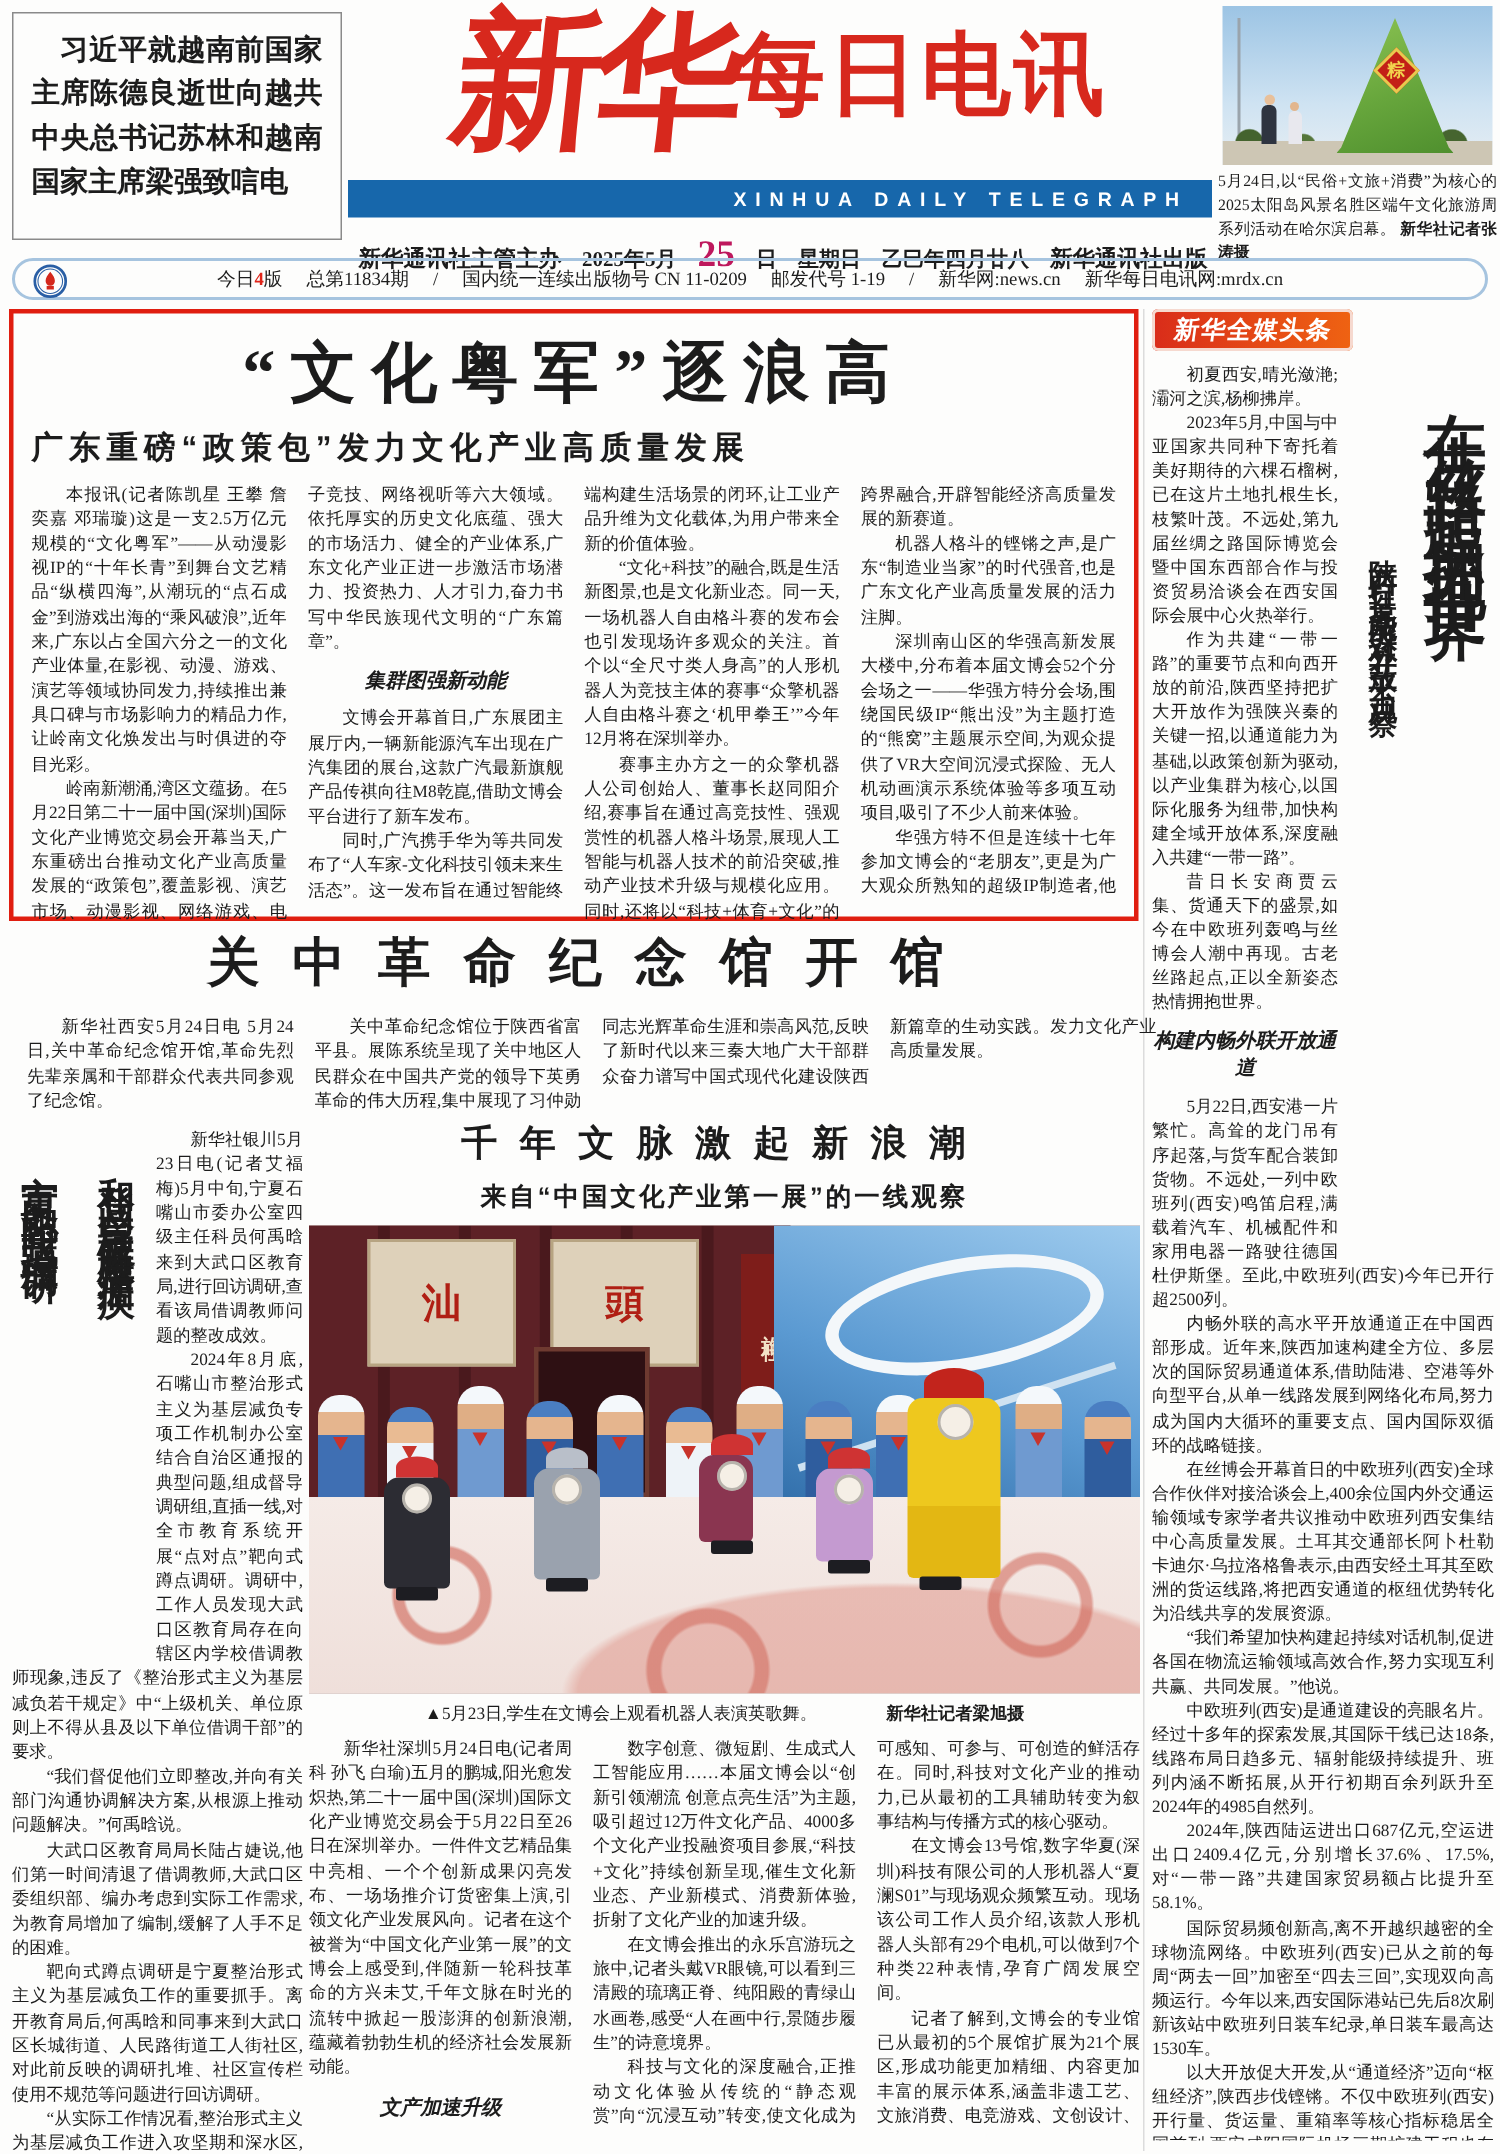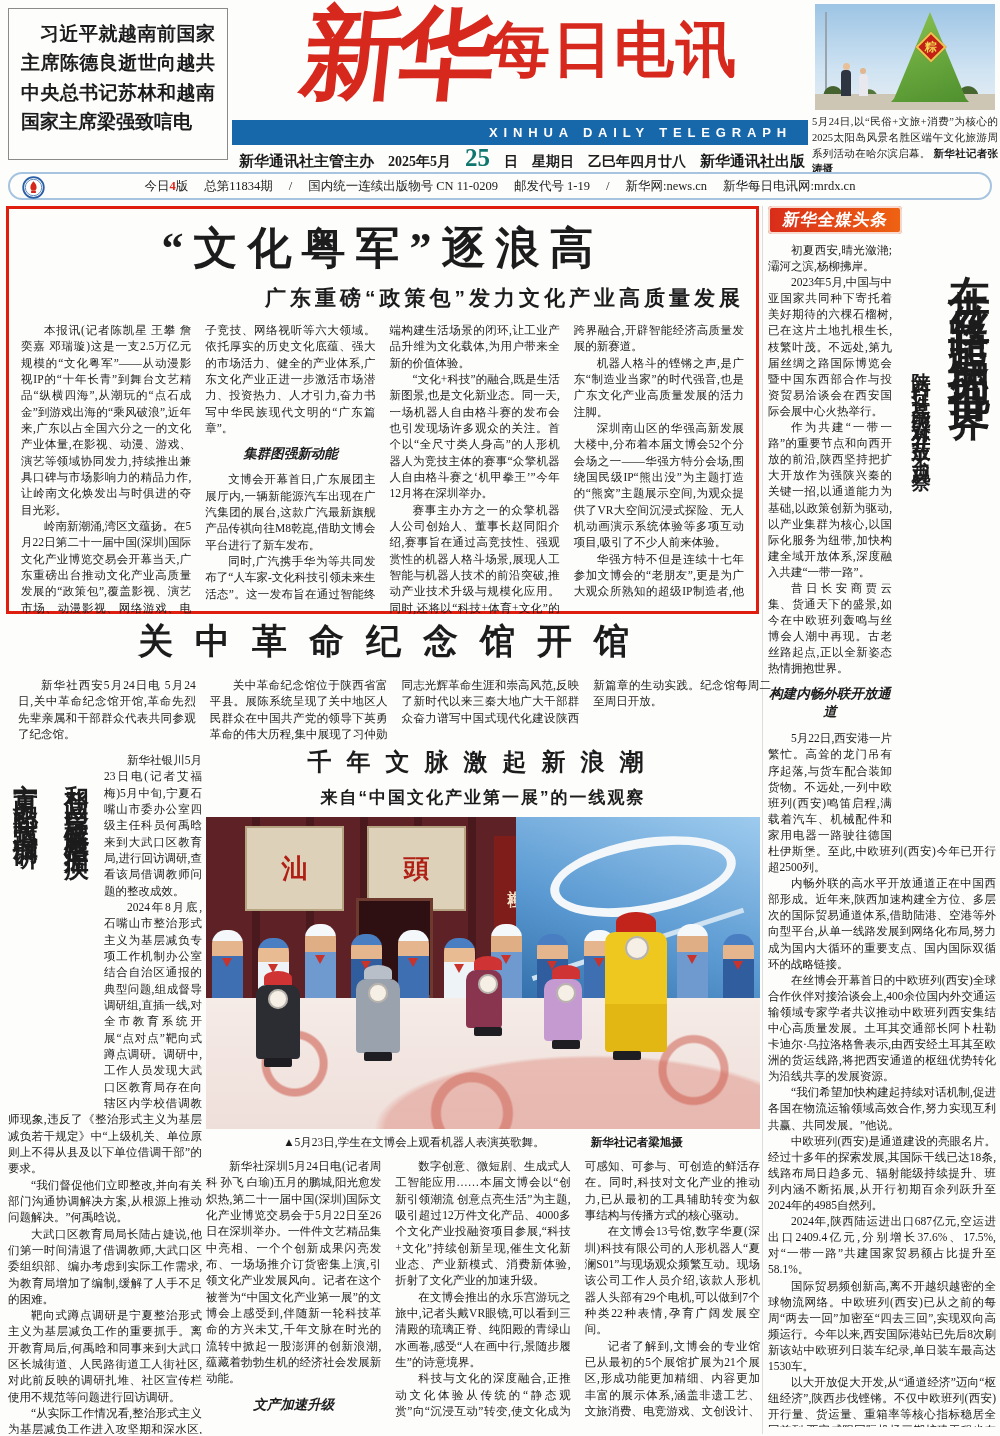--- a/index.html
+++ b/index.html
@@ -13,21 +13,21 @@
   .mast-center{position:absolute;left:232px;top:2px;width:576px;height:168px;}
   .mast-title{position:absolute;left:0;top:0;width:100%;text-align:center;white-space:nowrap;color:#d7281d;}
   .mast-title .zh1{font-size:100px;font-weight:900;display:inline-block;transform:skewX(-6deg);letter-spacing:-6px;line-height:1.05;}
   .mast-title .zh2{font-size:60px;font-weight:900;display:inline-block;vertical-align:18px;letter-spacing:2px;}
   .mast-enbar{position:absolute;left:0;top:118px;width:100%;height:25px;background:#1767ab;color:#fff;
     font-family:"Liberation Sans","DejaVu Sans",sans-serif;font-weight:bold;font-size:13px;
     letter-spacing:.45em;display:flex;align-items:center;justify-content:flex-end;padding-right:16px;}
   .dateline{position:absolute;left:-20px;top:146px;width:620px;display:flex;align-items:baseline;justify-content:center;gap:14px;white-space:nowrap;}
   .dateline .b{font-weight:bold;font-size:15px;}
   .dateline .d{font-size:14px;font-weight:bold;}
-  .dateline .day{color:#0f766e;font-size:25px;font-weight:bold;line-height:.8;}
+  .dateline .day{color:#be185d;font-size:25px;font-weight:bold;line-height:.8;margin-top:12px;}
   .mast-photo{position:absolute;left:815px;top:4px;width:180px;height:106px;overflow:hidden;
     background:linear-gradient(180deg,#9cc4e4 0%,#cfe3f2 62%,#e7eef3 100%);}
   .mp-ground{position:absolute;left:0;bottom:0;width:100%;height:16px;background:#cdc6b4;}
   .mp-trees{position:absolute;left:0;bottom:10px;width:100%;height:22px;
     background:radial-gradient(circle at 10% 80%,#44632e 0 9px,transparent 10px),
                radial-gradient(circle at 30% 90%,#55763a 0 8px,transparent 9px),
                radial-gradient(circle at 85% 85%,#46652f 0 10px,transparent 11px),
                radial-gradient(circle at 65% 95%,#5a7b3d 0 7px,transparent 8px);}
   .mp-cone{position:absolute;right:26px;bottom:8px;width:78px;height:90px;
     clip-path:polygon(50% 0,96% 96%,100% 100%,0 100%,4% 96%);
@@ -44,21 +44,21 @@
   .mast-caption .credit{font-weight:bold;}
 
   .infobar{position:absolute;left:8px;top:172px;width:984px;height:28px;border:2px solid #a6c4df;border-radius:15px;
     display:flex;align-items:center;justify-content:center;gap:16px;font-size:12.5px;white-space:nowrap;}
   .infobar .red{color:#e0251a;font-weight:bold;}
   .logo-circle{position:absolute;left:12px;top:2px;}
 
   
   .lead-box{position:absolute;left:6px;top:206px;width:753px;height:408px;border:3px solid #e01e10;padding:6px 12px;}
   .lead-headline{text-align:center;font-size:44px;font-weight:900;letter-spacing:10px;margin:4px 0 6px;}
-  .lead-subhead{text-align:right;font-size:21px;font-weight:bold;letter-spacing:4px;
+  .lead-subhead{text-align:left;font-size:21px;font-weight:bold;letter-spacing:4px;
     font-family:"Liberation Sans","DejaVu Sans",sans-serif;margin:4px 0 10px;}
   .lead-body{column-count:4;column-gap:14px;height:295px;overflow:hidden;font-size:11.5px;line-height:1.42;}
 
   .flow p.para{margin:0;text-indent:2em;text-align:justify;}
   .flow h4.ihead{margin:8px 0;text-align:center;font-size:13.5px;
     font-family:"Liberation Sans","DejaVu Sans",sans-serif;font-style:italic;}
 
   
   .vrule{position:absolute;left:762px;top:206px;width:1px;height:1228px;background:#dcdcdc;}
   .silk-col{position:absolute;left:768px;top:206px;width:228px;height:1228px;}
@@ -219,21 +219,21 @@
         <div class="vh-main" data-interactable="false">在古丝路起点拥抱世界</div>
       </div>
       <span><p class="para" data-interactable="false">初夏西安,晴光潋滟;灞河之滨,杨柳拂岸。</p><p class="para" data-interactable="false">2023年5月,中国与中亚国家共同种下寄托着美好期待的六棵石榴树,已在这片土地扎根生长,枝繁叶茂。不远处,第九届丝绸之路国际博览会暨中国东西部合作与投资贸易洽谈会在西安国际会展中心火热举行。</p><p class="para" data-interactable="false">作为共建“一带一路”的重要节点和向西开放的前沿,陕西坚持把扩大开放作为强陕兴秦的关键一招,以通道能力为基础,以政策创新为驱动,以产业集群为核心,以国际化服务为纽带,加快构建全域开放体系,深度融入共建“一带一路”。</p><p class="para" data-interactable="false">昔日长安商贾云集、货通天下的盛景,如今在中欧班列轰鸣与丝博会人潮中再现。古老丝路起点,正以全新姿态热情拥抱世界。</p><h4 class="ihead" data-interactable="false">构建内畅外联开放通道</h4><p class="para" data-interactable="false">5月22日,西安港一片繁忙。高耸的龙门吊有序起落,与货车配合装卸货物。不远处,一列中欧班列(西安)鸣笛启程,满载着汽车、机械配件和家用电器一路驶往德国杜伊斯堡。至此,中欧班列(西安)今年已开行超2500列。</p><p class="para" data-interactable="false">内畅外联的高水平开放通道正在中国西部形成。近年来,陕西加速构建全方位、多层次的国际贸易通道体系,借助陆港、空港等外向型平台,从单一线路发展到网络化布局,努力成为国内大循环的重要支点、国内国际双循环的战略链接。</p><p class="para" data-interactable="false">在丝博会开幕首日的中欧班列(西安)全球合作伙伴对接洽谈会上,400余位国内外交通运输领域专家学者共议推动中欧班列西安集结中心高质量发展。土耳其交通部长阿卜杜勒卡迪尔·乌拉洛格鲁表示,由西安经土耳其至欧洲的货运线路,将把西安通道的枢纽优势转化为沿线共享的发展资源。</p><p class="para" data-interactable="false">“我们希望加快构建起持续对话机制,促进各国在物流运输领域高效合作,努力实现互利共赢、共同发展。”他说。</p><p class="para" data-interactable="false">中欧班列(西安)是通道建设的亮眼名片。经过十多年的探索发展,其国际干线已达18条,线路布局日趋多元、辐射能级持续提升、班列内涵不断拓展,从开行初期百余列跃升至2024年的4985自然列。</p><p class="para" data-interactable="false">2024年,陕西陆运进出口687亿元,空运进出口2409.4亿元,分别增长37.6%、17.5%,对“一带一路”共建国家贸易额占比提升至58.1%。</p><p class="para" data-interactable="false">国际贸易频创新高,离不开越织越密的全球物流网络。中欧班列(西安)已从之前的每周“两去一回”加密至“四去三回”,实现双向高频运行。今年以来,西安国际港站已先后8次刷新该站中欧班列日装车纪录,单日装车最高达1530车。</p><p class="para" data-interactable="false">以大开放促大开发,从“通道经济”迈向“枢纽经济”,陕西步伐铿锵。不仅中欧班列(西安)开行量、货运量、重箱率等核心指标稳居全国前列,西安咸阳国际机场三期扩建工程也在加速推进,吸引各地货物前来西安集货发运。</p></span>
     </div>
   </div>
 
   <div class="gz-band" data-interactable="false">
     <div class="gz-headline" data-interactable="false">关中革命纪念馆开馆</div>
     <div class="gz-body flow" data-interactable="false">
         <p class="para" data-interactable="false">新华社西安5月24日电 5月24日,关中革命纪念馆开馆,革命先烈先辈亲属和干部群众代表共同参观了纪念馆。</p>
-        <p class="para" data-interactable="false">关中革命纪念馆位于陕西省富平县。展陈系统呈现了关中地区人民群众在中国共产党的领导下英勇革命的伟大历程,集中展现了习仲勋同志光辉革命生涯和崇高风范,反映了新时代以来三秦大地广大干部群众奋力谱写中国式现代化建设陕西新篇章的生动实践。纪念馆每周二至周日开放。</p>
+        <p class="para" data-interactable="false">关中革命纪念馆位于陕西省富平县。展陈系统呈现了关中地区人民群众在中国共产党的领导下英勇革命的伟大历程,集中展现了习仲勋同志光辉革命生涯和崇高风范,反映了新时代以来三秦大地广大干部群众奋力谱写中国式现代化建设陕西新篇章的生动实践。发力文化产业高质量发展。</p>
       </div>
   </div>
 
   <div class="nx-col flow" data-interactable="false">
     <div class="nx-heads" data-interactable="false">
       <div data-interactable="false">宁夏以靶向式蹲点调研</div>
       <div data-interactable="false">和登门督导破解顽瘴痼疾</div>
     </div>
     <span><p class="para" data-interactable="false">新华社银川5月23日电(记者艾福梅)5月中旬,宁夏石嘴山市委办公室四级主任科员何禹晗来到大武口区教育局,进行回访调研,查看该局借调教师问题的整改成效。</p><p class="para" data-interactable="false">2024年8月底,石嘴山市整治形式主义为基层减负专项工作机制办公室结合自治区通报的典型问题,组成督导调研组,直插一线,对全市教育系统开展“点对点”靶向式蹲点调研。调研中,工作人员发现大武口区教育局存在向辖区内学校借调教师现象,违反了《整治形式主义为基层减负若干规定》中“上级机关、单位原则上不得从县及以下单位借调干部”的要求。</p><p class="para" data-interactable="false">“我们督促他们立即整改,并向有关部门沟通协调解决方案,从根源上推动问题解决。”何禹晗说。</p><p class="para" data-interactable="false">大武口区教育局局长陆占婕说,他们第一时间清退了借调教师,大武口区委组织部、编办考虑到实际工作需求,为教育局增加了编制,缓解了人手不足的困难。</p><p class="para" data-interactable="false">靶向式蹲点调研是宁夏整治形式主义为基层减负工作的重要抓手。离开教育局后,何禹晗和同事来到大武口区长城街道、人民路街道工人街社区,对此前反映的调研扎堆、社区宣传栏使用不规范等问题进行回访调研。</p><p class="para" data-interactable="false">“从实际工作情况看,整治形式主义为基层减负工作进入攻坚期和深水区,很多面上的问题已得到解决,深层次问题需要走到基层干部和老百姓中间去发现。靶向式蹲点调研让我们能带着问题往基层走,看到减负在基层的实际情况,听到更多真实的声音。”石嘴山市委办公室督查室主任陈峰说。</p></span>
   </div>

